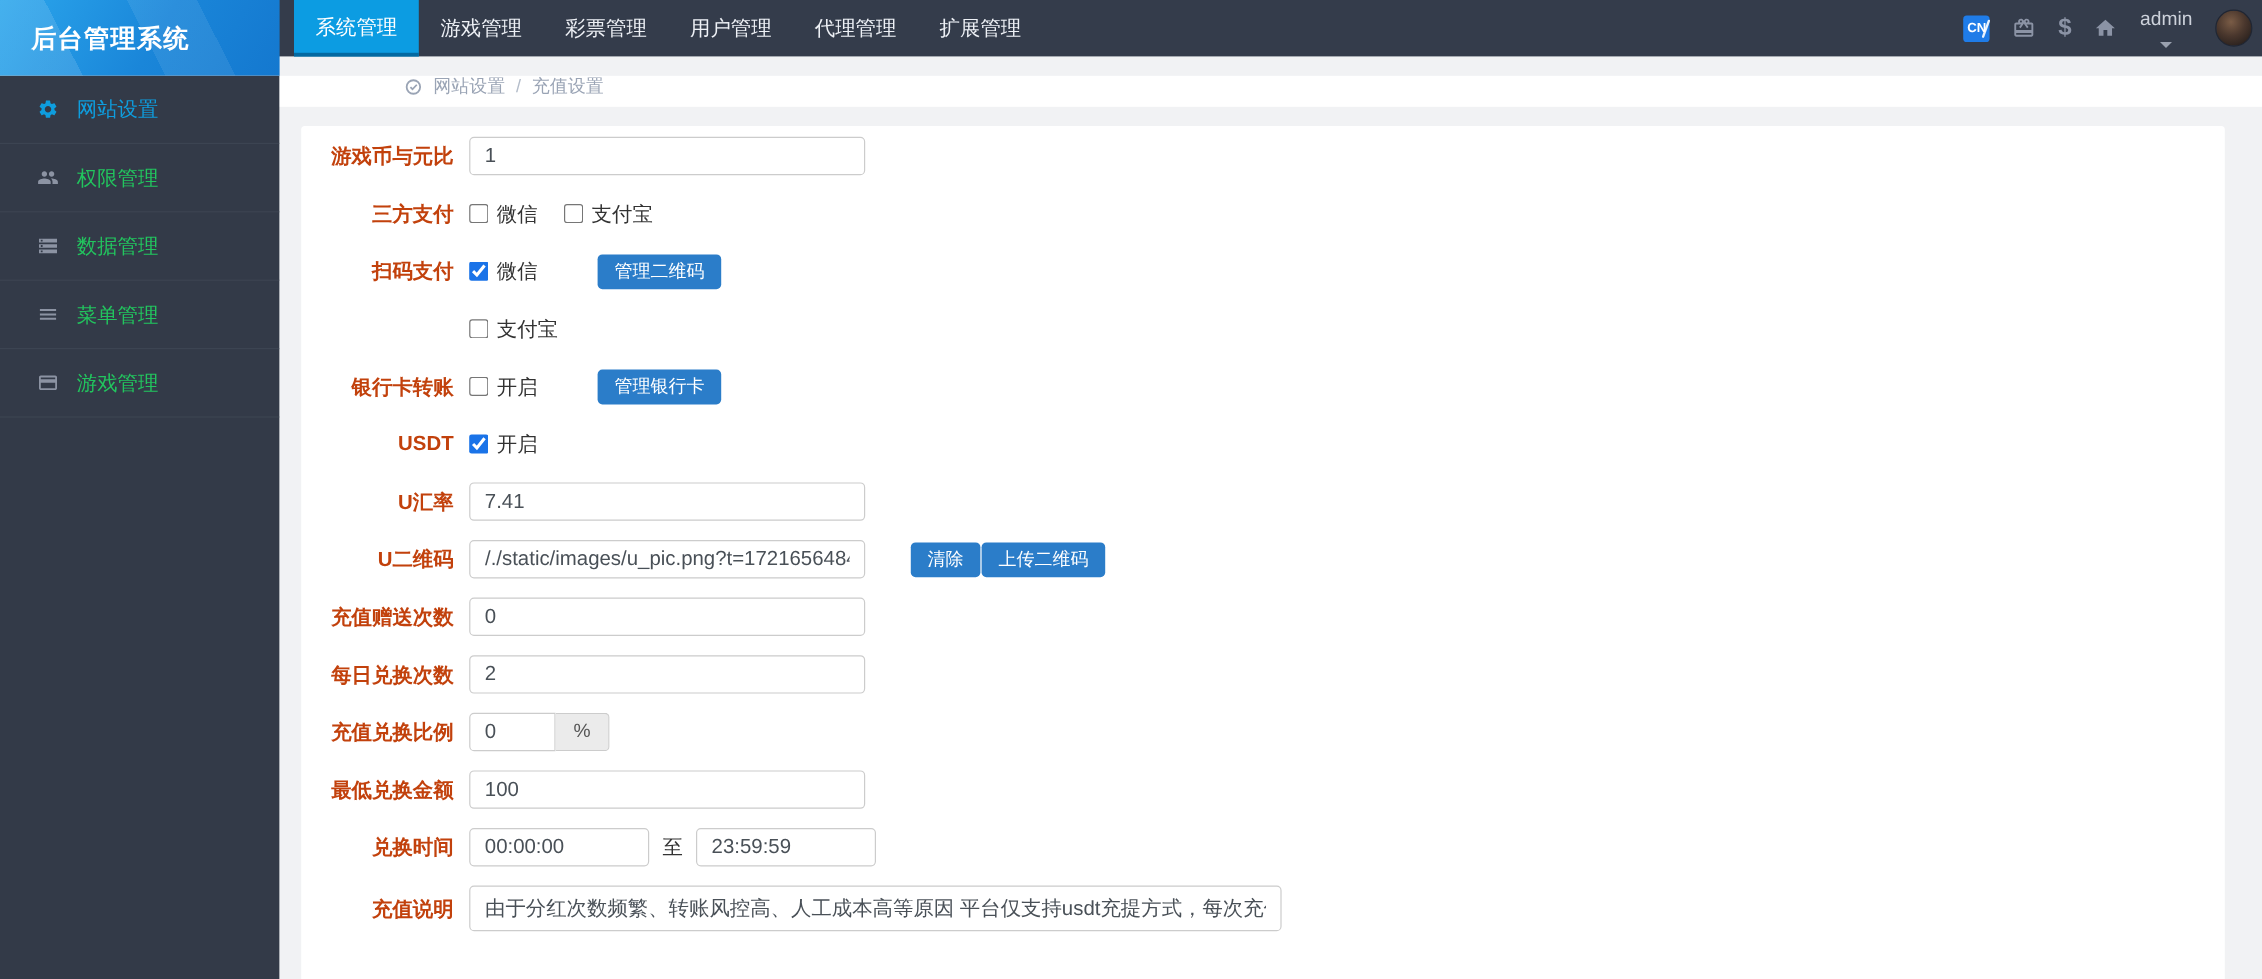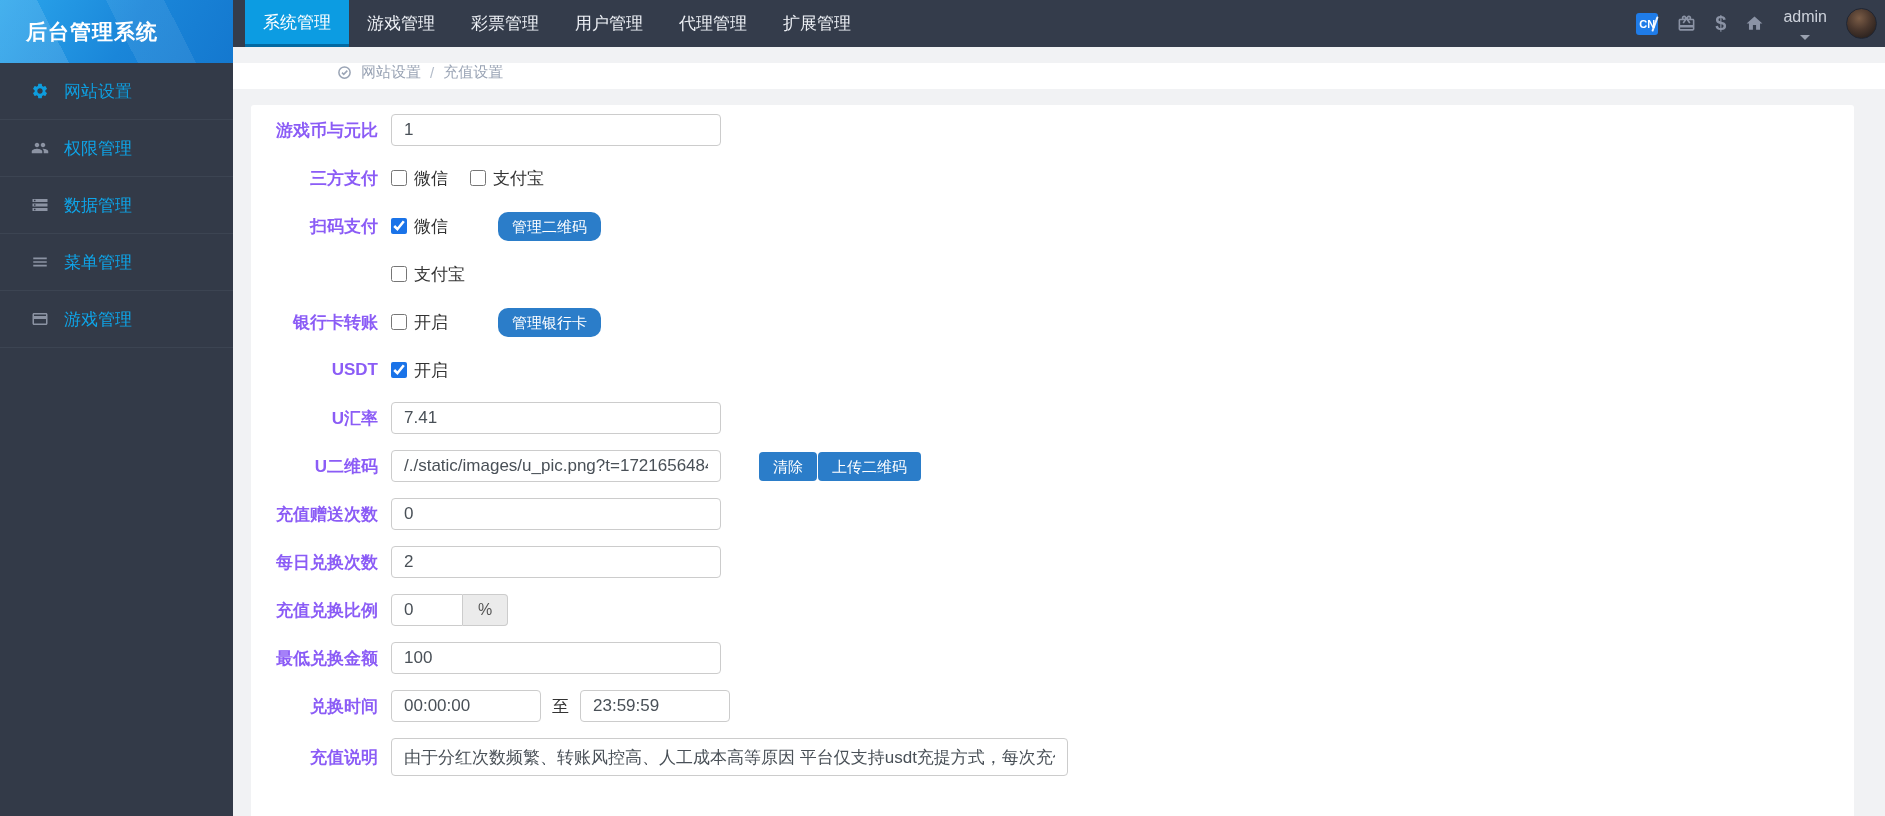--- a/index.html
+++ b/index.html
@@ -57,21 +57,21 @@
 
   
   .sidebar{
     position:absolute; top:63px; left:0; bottom:0; width:233px;
     background:#333a48;
   }
   .side-item{
     height:57px; display:flex; align-items:center; gap:15px;
     padding-left:31px; cursor:pointer;
     border-bottom:1px solid #3c4452;
-    color:#0ea5e9; font-size:17px;
+    color:#22c55e; font-size:17px;
   }
   .side-item .s-icon{ color:#8c93a3; display:flex; }
   .side-item .s-icon svg{ width:18px; height:18px; fill:currentColor; }
   .side-item.active{ color:#0e9dde; }
   .side-item.active .s-icon{ color:#0e9dde; }
 
   
   .content{
     position:absolute; top:63px; left:233px; right:0; bottom:0;
     background:#f1f2f4; overflow:hidden;
@@ -89,35 +89,35 @@
 
   .panel{
     margin:16px 31px 0 18px; background:#fff; border-radius:3px 3px 0 0;
     padding:9px 0 40px 0; height:960px;
   }
 
   
   .frow{ display:flex; align-items:center; min-height:32px; margin-bottom:16px; }
   .flabel{
     flex:0 0 127px; text-align:right; font-weight:700;
-    color:#8b5cf6; font-size:17px; margin-right:13px; white-space:nowrap;
+    color:#c2410c; font-size:17px; margin-right:13px; white-space:nowrap;
   }
   .tinput{
     width:330px; height:32px; border:1px solid #ccc; border-radius:4px;
     padding:0 12px; font-size:17px; color:#495057;
     font-family:"Liberation Sans","DejaVu Sans",sans-serif; background:#fff; outline:none;
   }
   .chk{ width:16px; height:16px; accent-color:#1a73e8; cursor:pointer; flex:0 0 auto; }
   .chk-label{ font-size:17px; color:#333; margin-left:7px; margin-right:22px; }
   .btn{
     background:#2b7dc9; color:#fff; border:none; border-radius:4px;
     font-size:15px; padding:7px 14px; cursor:pointer; line-height:1;
     font-family:"Liberation Sans","DejaVu Sans",sans-serif;
   }
-  .btn.ml{ margin-left:28px;border-radius:10px; }
+  .btn.ml{ margin-left:28px; }
   .input-group{ display:flex; align-items:stretch; }
   .input-group .tinput{ width:72px; border-radius:4px 0 0 4px; }
   .ig-addon{
     width:45px; background:#ebebeb; border:1px solid #ccc; border-left:none;
     border-radius:0 4px 4px 0; display:flex; align-items:center; justify-content:center;
     color:#555; font-size:16px;
   }
   .time-input{ width:150px; }
   .time-sep{ font-size:17px; color:#333; margin:0 11px; }
   .note-input{ width:677px; height:38px; }

